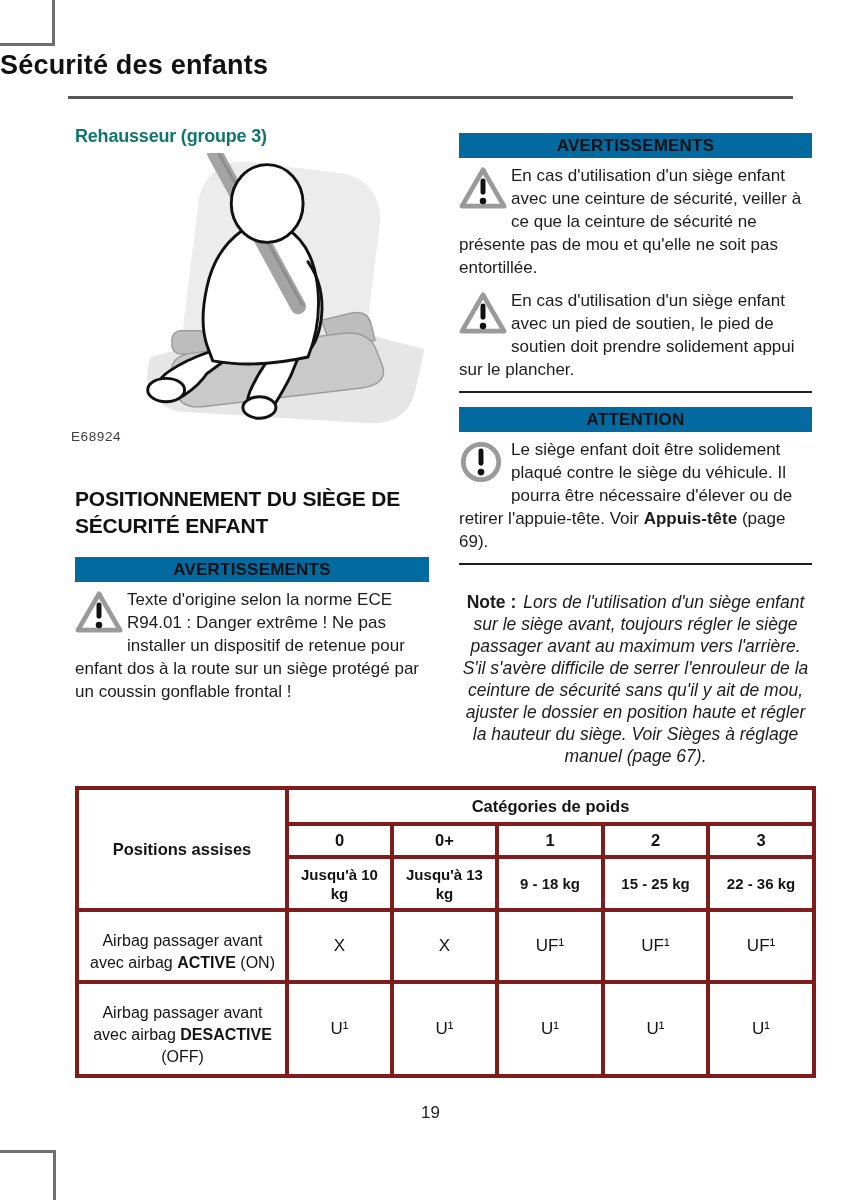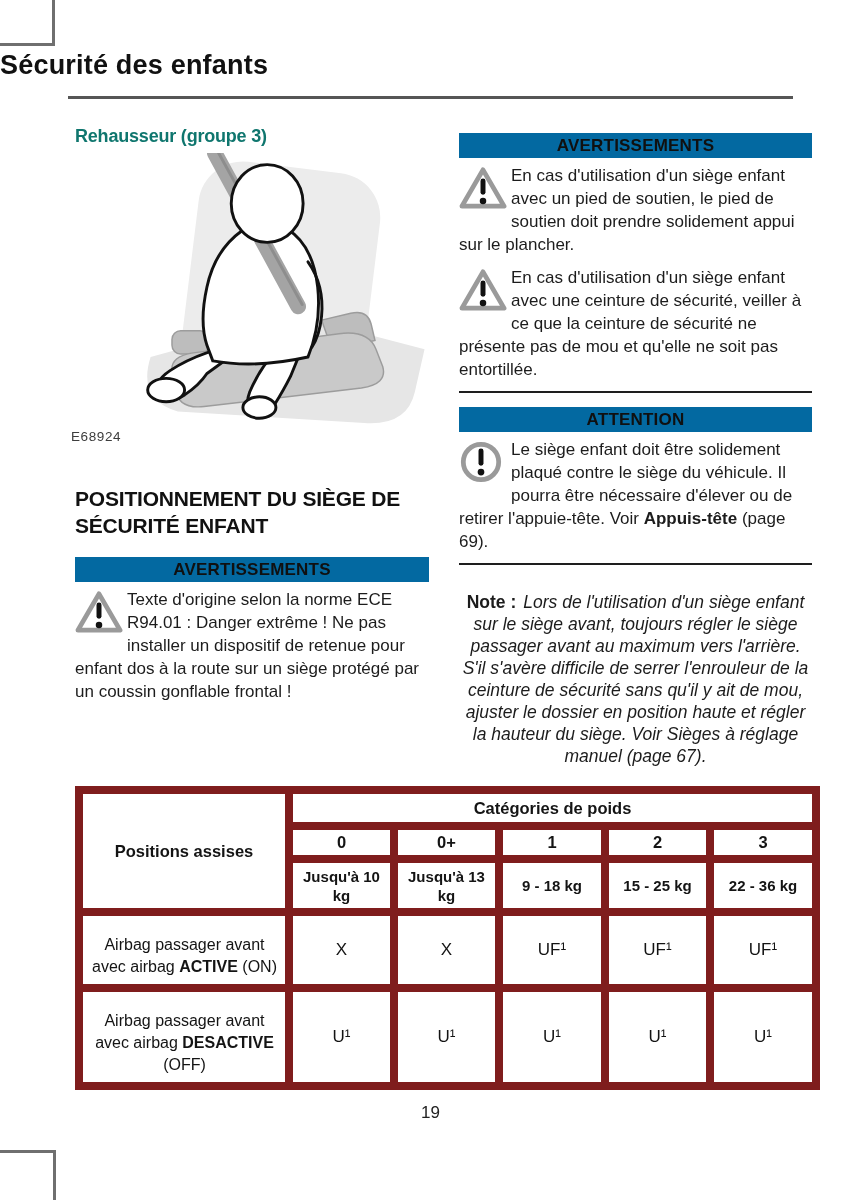--- a/index.html
+++ b/index.html
@@ -89,21 +89,21 @@
   p.note .note-label { font-weight: 700; font-style: normal; margin-right: 7px; }
   p.note i { font-style: italic; }
 
   table.seating {
     position: absolute; left: 75px; top: 786px;
     width: 737px;
     border-collapse: collapse;
     table-layout: fixed;
   }
   table.seating td, table.seating th {
-    border: 8px solid #7f1d1d;
+    border: 4px solid #7f1d1d;
     text-align: center;
     vertical-align: middle;
     color: #141414;
   }
   th.cat-header   { font-size: 16.5px; font-weight: 700; height: 36px; }
   th.group        { font-size: 16.5px; font-weight: 700; height: 33px; }
   th.weight       { font-size: 15px;   font-weight: 700; height: 53px; line-height: 19px; padding: 2px 6px; }
   td.corner       { font-size: 16.5px; font-weight: 700; }
   td.rowlabel {
     text-align: left; font-size: 16px; line-height: 22px;
@@ -179,32 +179,32 @@
     <div class="bar">AVERTISSEMENTS</div>
 
     <p class="warn">
       <span class="warn-float">
         <svg width="48" height="44" viewBox="0 0 50 46">
             <path d="M25 4 L47 42 L3 42 Z" fill="#fff" stroke="#9a9a9a" stroke-width="5" stroke-linejoin="round"></path>
             <rect x="22.4" y="13" width="5.2" height="17" rx="2.6" fill="#111"></rect>
             <circle cx="25" cy="36.5" r="3.4" fill="#111"></circle>
           </svg>
       </span>
-      <span>En cas d'utilisation d'un siège enfant avec un pied de soutien, le pied de soutien doit prendre solidement appui sur le plancher.</span>
+      <span>En cas d'utilisation d'un siège enfant avec une ceinture de sécurité, veiller à ce que la ceinture de sécurité ne présente pas de mou et qu'elle ne soit pas entortillée.</span>
     </p>
 
     <p class="warn">
       <span class="warn-float">
         <svg width="48" height="44" viewBox="0 0 50 46">
             <path d="M25 4 L47 42 L3 42 Z" fill="#fff" stroke="#9a9a9a" stroke-width="5" stroke-linejoin="round"></path>
             <rect x="22.4" y="13" width="5.2" height="17" rx="2.6" fill="#111"></rect>
             <circle cx="25" cy="36.5" r="3.4" fill="#111"></circle>
           </svg>
       </span>
-      <span>En cas d'utilisation d'un siège enfant avec une ceinture de sécurité, veiller à ce que la ceinture de sécurité ne présente pas de mou et qu'elle ne soit pas entortillée.</span>
+      <span>En cas d'utilisation d'un siège enfant avec un pied de soutien, le pied de soutien doit prendre solidement appui sur le plancher.</span>
     </p>
 
     <div class="rule"></div>
 
     <div class="bar">ATTENTION</div>
 
     <p class="warn">
       <span class="warn-float">
         <svg width="44" height="44" viewBox="0 0 46 46">
             <circle cx="23" cy="23" r="18.5" fill="#fff" stroke="#9a9a9a" stroke-width="5"></circle>

